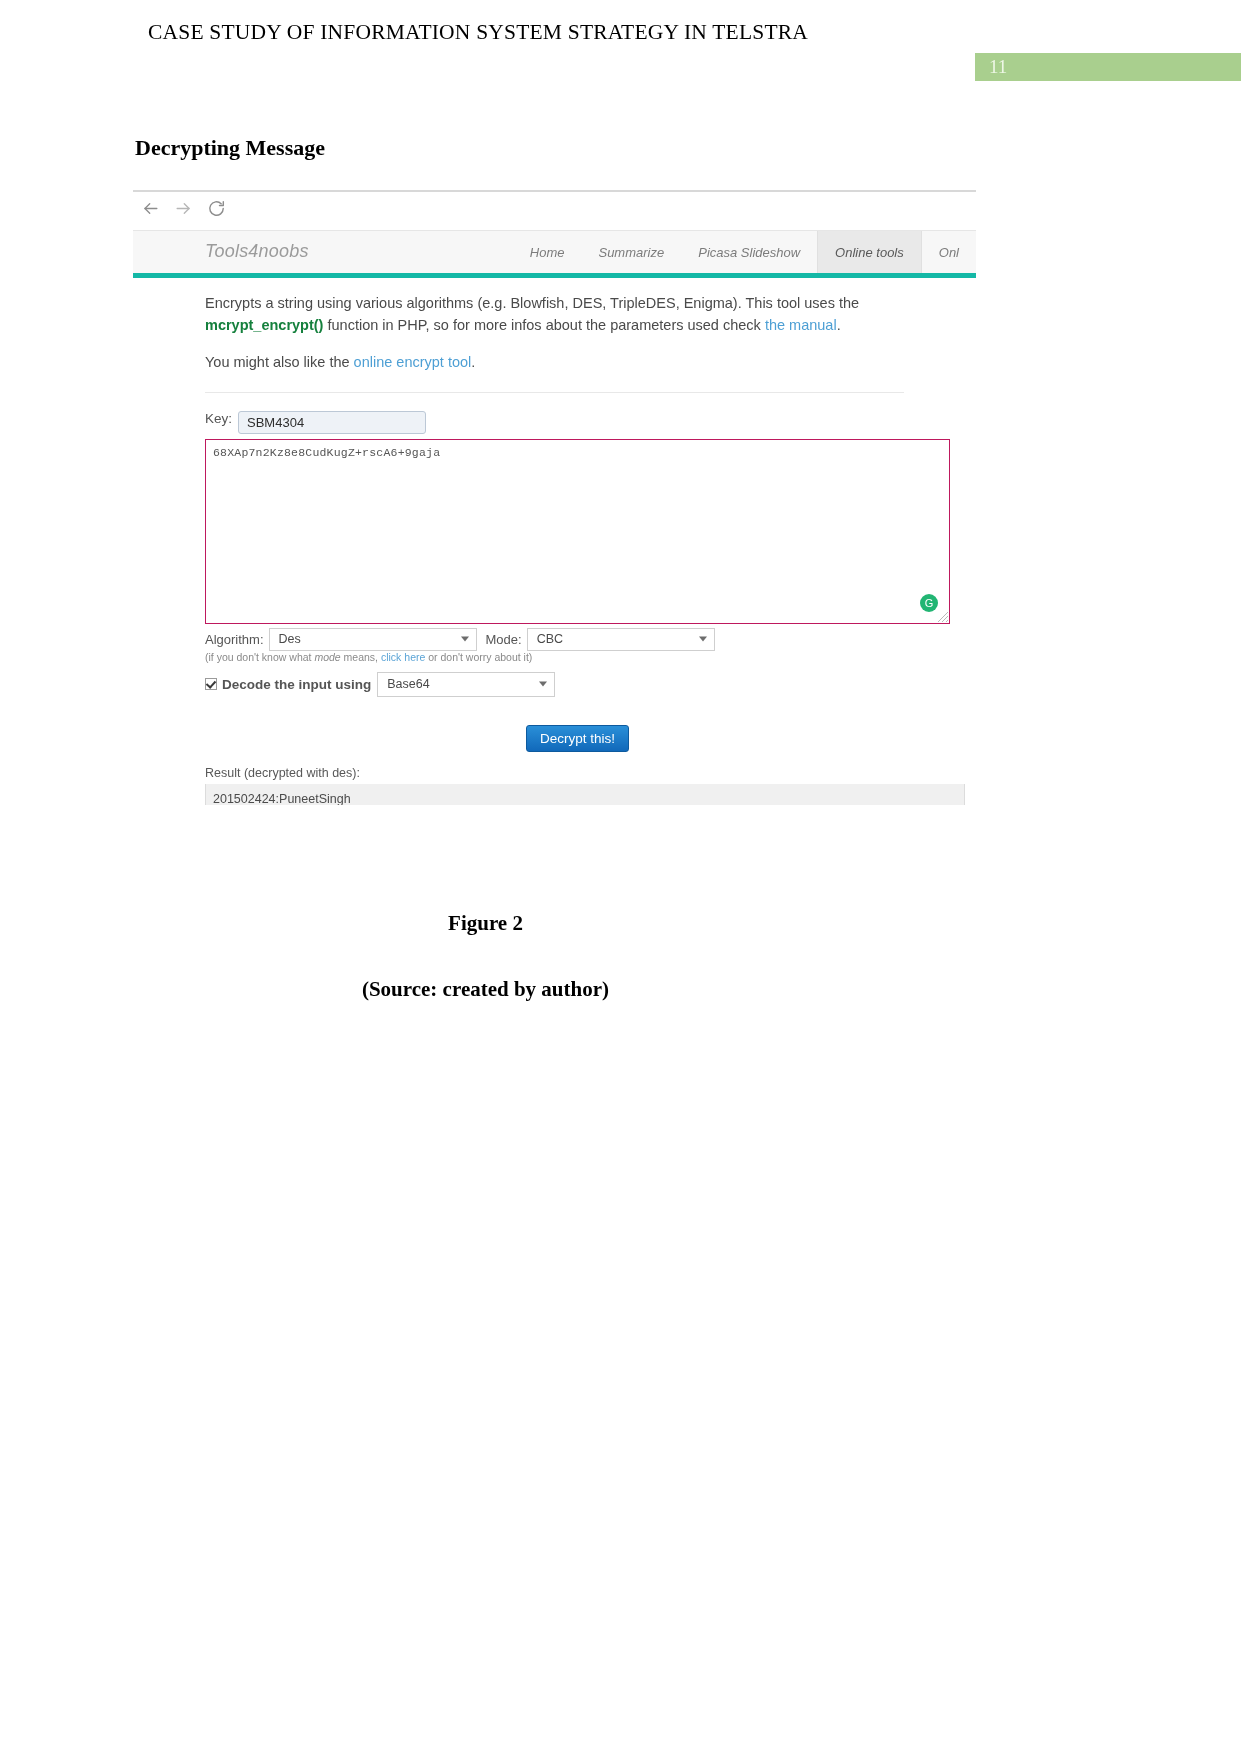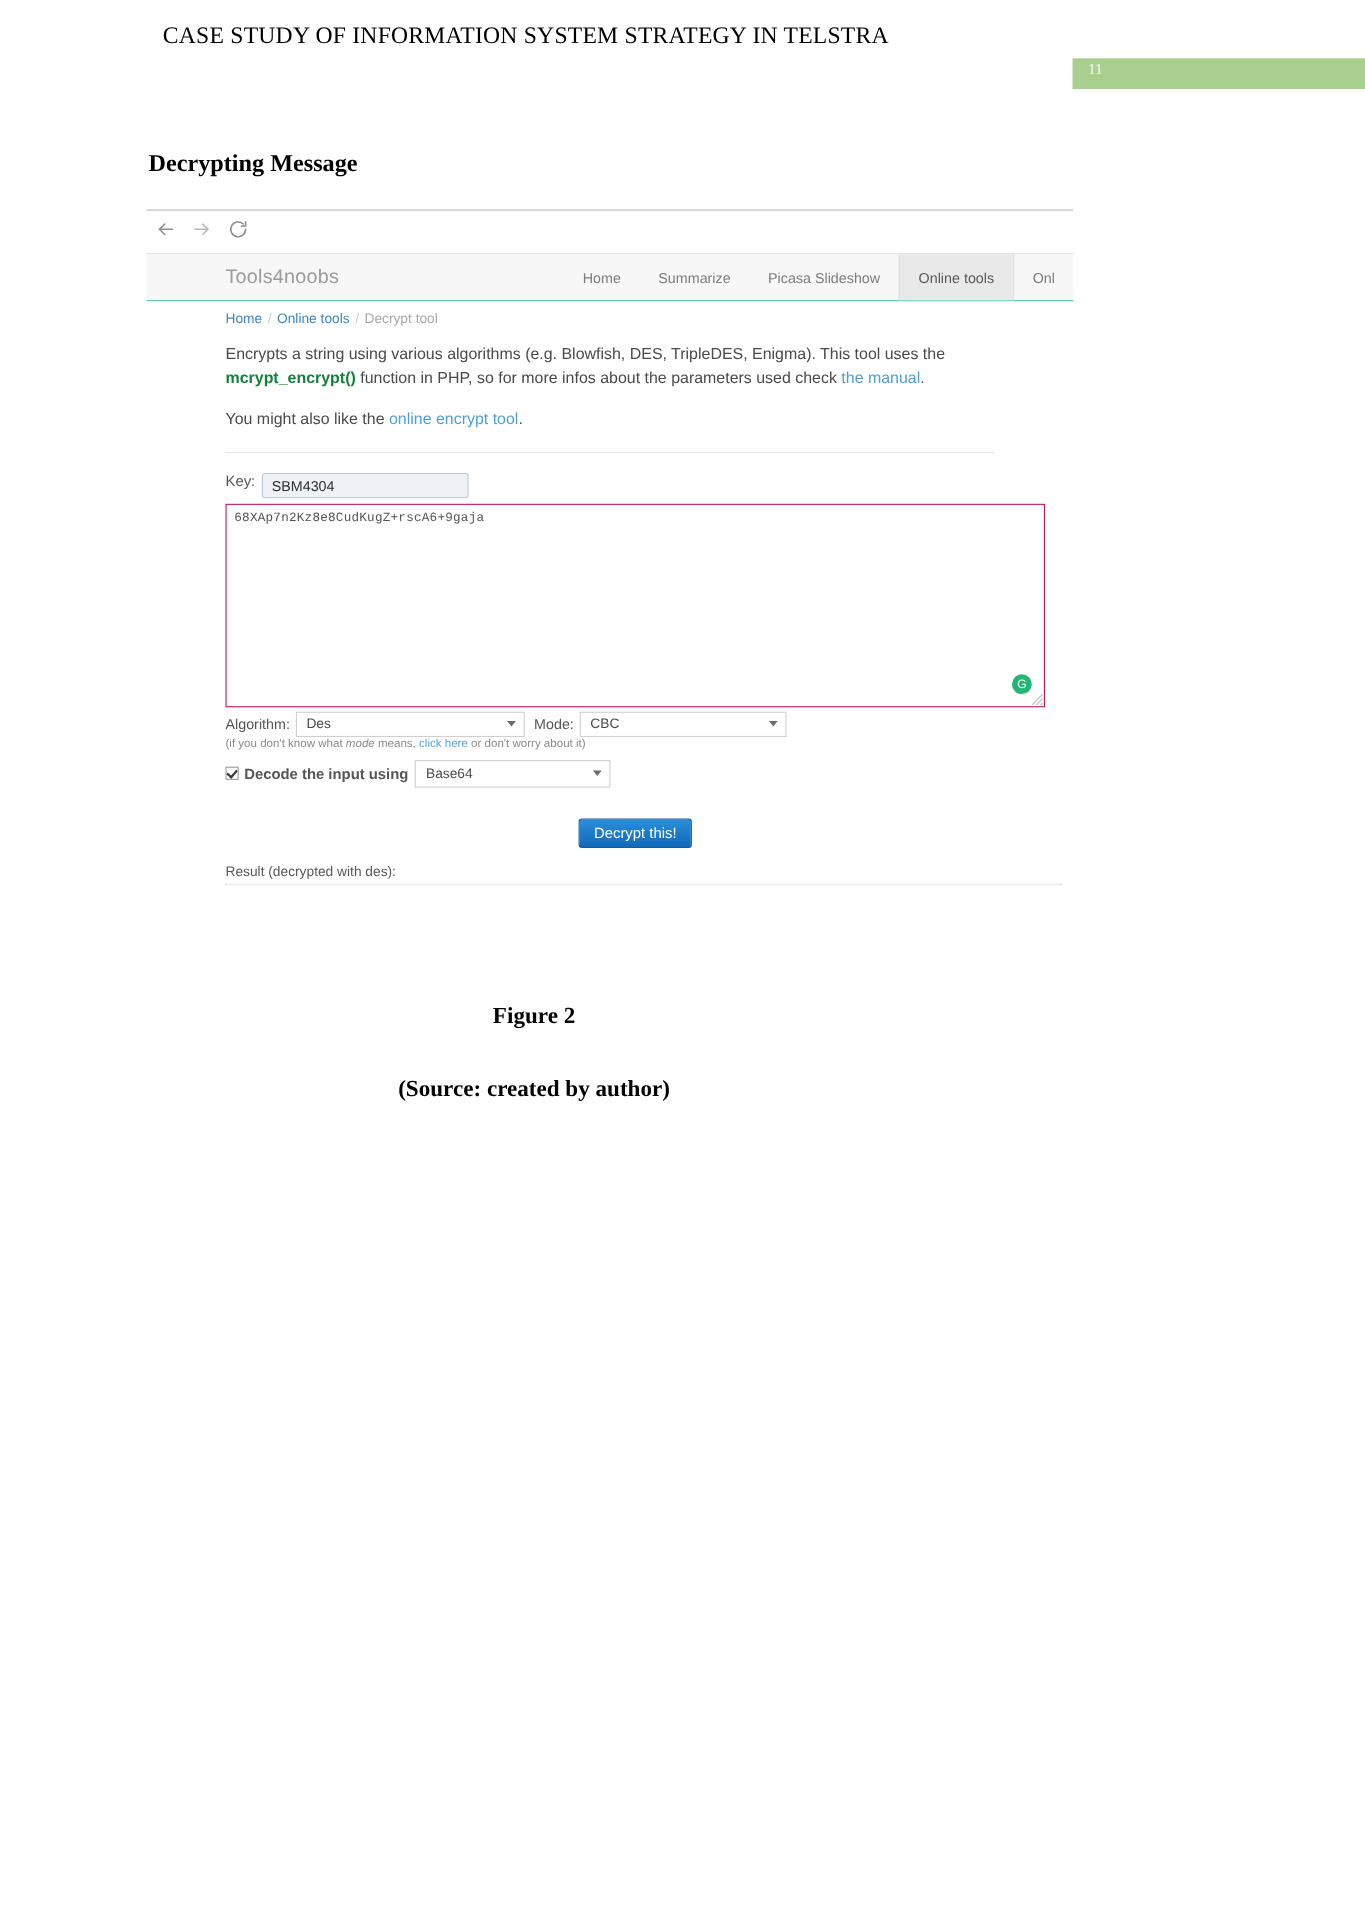--- a/index.html
+++ b/index.html
@@ -33,21 +33,21 @@
     width: 266px;
     height: 28px;
     background: #a9cf8e;
   }
   .page-badge-num {
     position: absolute;
     left: 14px;
     top: 3px;
     color: #eef7e6;
     font-family: "Liberation Serif", serif;
-    font-size: 14px;
+    font-size: 19px;
   }
 
   .section-heading {
     position: absolute;
     left: 135px;
     top: 135px;
     font-family: "Liberation Serif", serif;
     font-weight: bold;
     font-size: 22px;
     color: #000;
@@ -101,21 +101,22 @@
     white-space: nowrap;
   }
   .url .host { color: #3c3c3c; }
 
   
   .site-nav {
     position: relative;
     height: 42px;
     background: #f7f7f7;
     border-top: 1px solid #e6e6e6;
-    border-bottom: 1px solid #14b8a6;
+    border-bottom: 5px solid #14b8a6;
+    font-style: italic;
   }
   .brand {
     position: absolute;
     left: 72px;
     top: 10px;
     font-size: 18px;
     color: #9b9b9b;
     letter-spacing: .2px;
   }
   .nav-links {
@@ -404,23 +405,20 @@
       <div class="nav-link">Home</div>
       <div class="nav-link">Summarize</div>
       <div class="nav-link">Picasa Slideshow</div>
       <div class="nav-link active">Online tools</div>
       <div class="nav-link cut">Onl</div>
     </div>
   </div>
 
   <div class="page-body">
 
-    <div class="breadcrumb">
-      <a href="#">Home</a><span class="sep">/</span><a href="#">Online tools</a><span class="sep">/</span><span class="cur">Decrypt tool</span>
-    </div>
 
     <div class="intro"><span>Encrypts a string using various algorithms (e.g. Blowfish, DES, TripleDES, Enigma). This tool uses the </span><b>mcrypt_encrypt()</b><span> function in PHP, so for more infos about the parameters used check </span><a href="#">the manual</a><span>.</span></div>
 
     <div class="alsolike"><span>You might also like the </span><a href="#">online encrypt tool</a><span>.</span></div>
 
     <div class="hr"></div>
 
     <div class="form-area">
 
       <div class="key-row">

